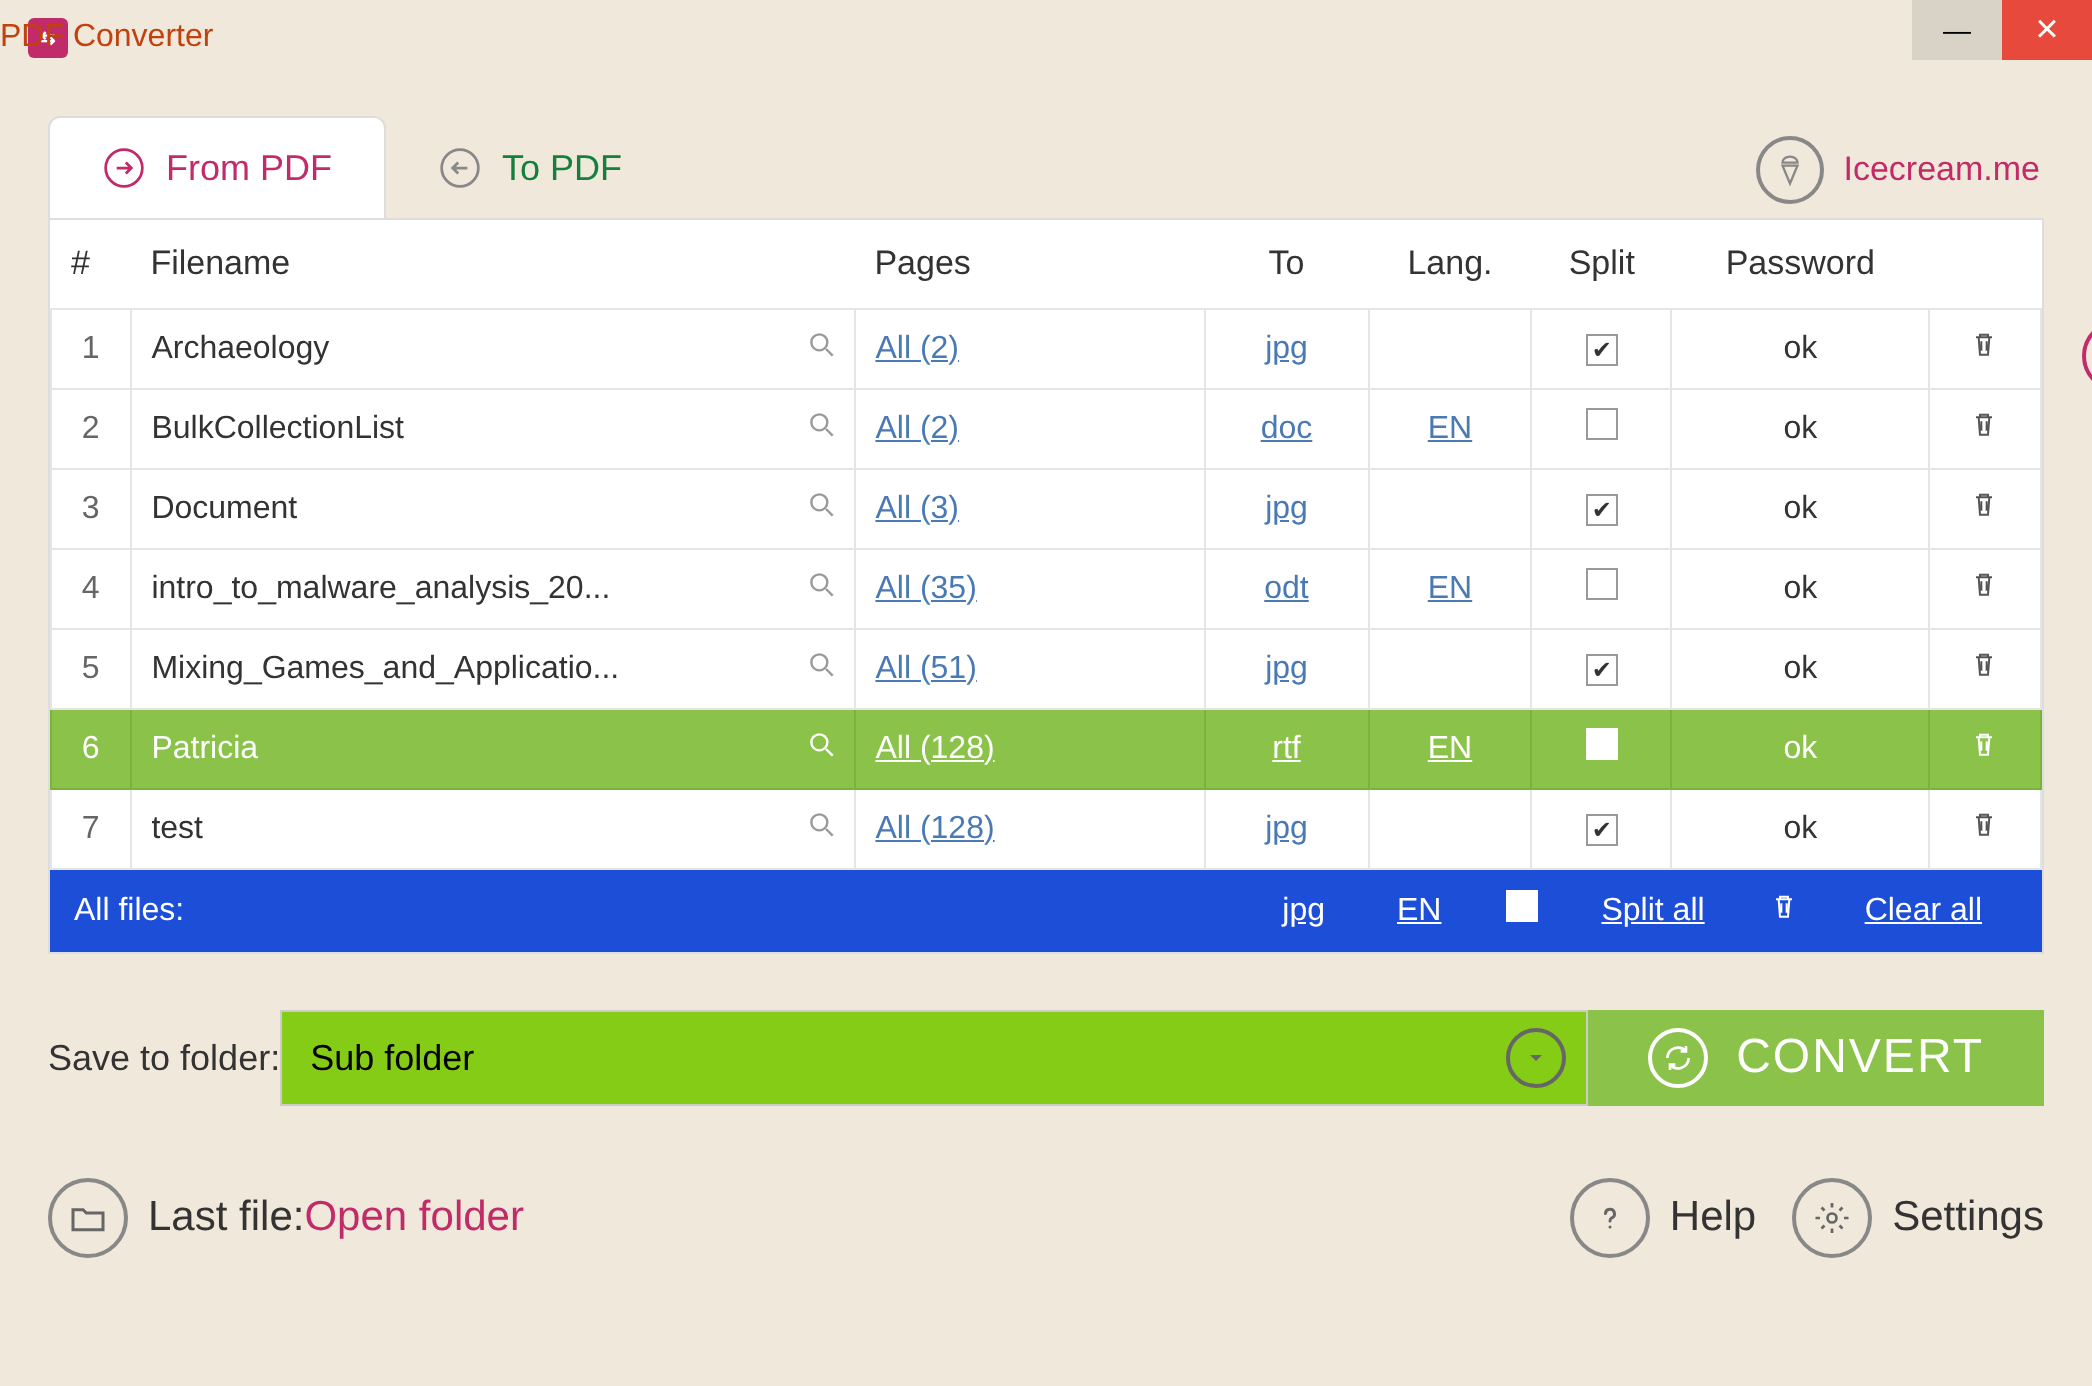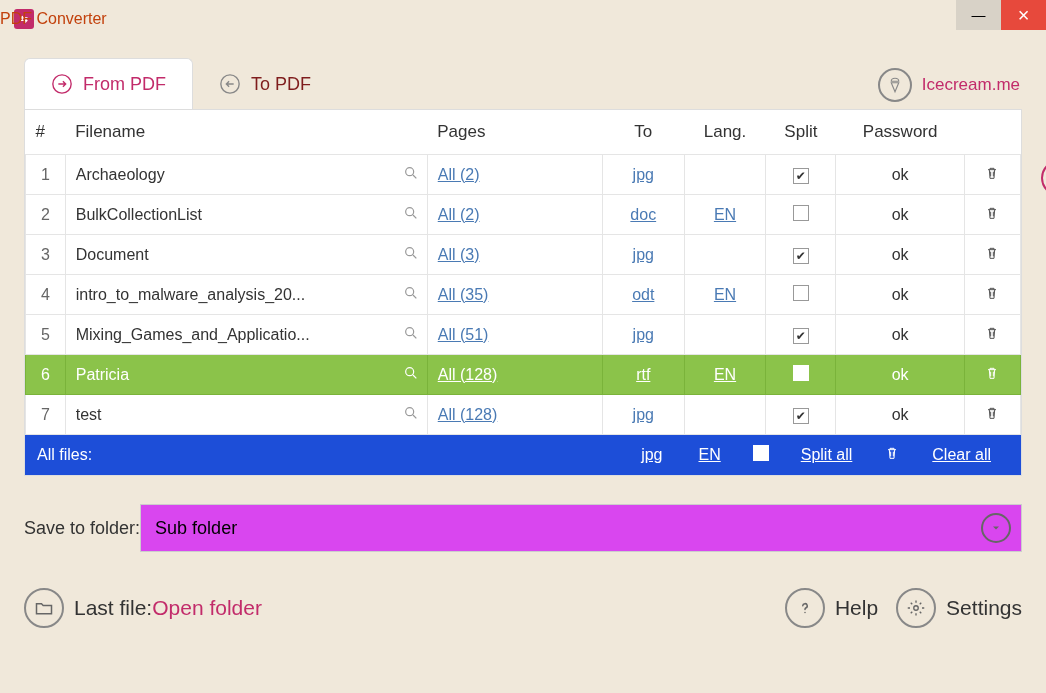--- a/index.html
+++ b/index.html
@@ -44,21 +44,21 @@
 .tabs-row {
   display: flex;
   align-items: flex-end;
   padding: 20px 24px 0 24px;
   position: relative;
 }
 .tab {
   padding: 14px 26px;
   display: flex; align-items: center; gap: 10px;
   font-size: 18px;
-  color: #7f1d1d;
+  color: #15803d;
   border-radius: 6px 6px 0 0;
   cursor: pointer;
 }
 .tab.active {
   background: #fff;
   color: #c22b6a;
   border: 1px solid #ddd;
   border-bottom: none;
 }
 .tab svg { width: 22px; height: 22px; }
@@ -162,21 +162,21 @@
 
 .save-row {
   display: flex;
   align-items: center;
   margin: 28px 24px 0 24px;
 }
 .save-label { font-size: 18px; color: #333; }
 .folder-select {
   flex: 1;
   height: 48px;
-  background: #d946ef;
+  background: #84cc16;
   border: 1px solid #ccc;
   display: flex; align-items: center;
   padding: 0 14px;
   font-size: 18px;
   position: relative;
 }
 .folder-select .dd {
   position: absolute; right: 10px; top: 50%; transform: translateY(-50%);
   width: 30px; height: 30px;
   border: 2px solid #666; border-radius: 50%;
@@ -404,20 +404,28 @@
 <div class="save-row">
   <span class="save-label">Save to folder:</span>
   <div class="folder-select">
     <span>Sub folder</span>
     <div class="dd">
       <svg width="12" height="12" viewBox="0 0 24 24">
           <path d="M6 9l6 6 6-6" fill="#666"></path>
         </svg>
     </div>
   </div>
+  <div class="convert-btn">
+    <span class="ci">
+      <svg width="16" height="16" viewBox="0 0 24 24">
+          <path d="M4 12a8 8 0 0 1 14-5M20 12a8 8 0 0 1-14 5M18 3v4h-4M6 21v-4h4" stroke="#fff" stroke-width="2" fill="none"></path>
+        </svg>
+    </span>
+    <span>CONVERT</span>
+  </div>
 </div>
 
 <div class="footer">
   <div class="ficon">
     <svg width="20" height="20" viewBox="0 0 24 24">
         <path d="M3 7h6l2 2h10v10H3z" fill="none" stroke="#666" stroke-width="1.8"></path>
       </svg>
   </div>
   <span>Last file: </span>
   <span class="link2">Open folder</span>

